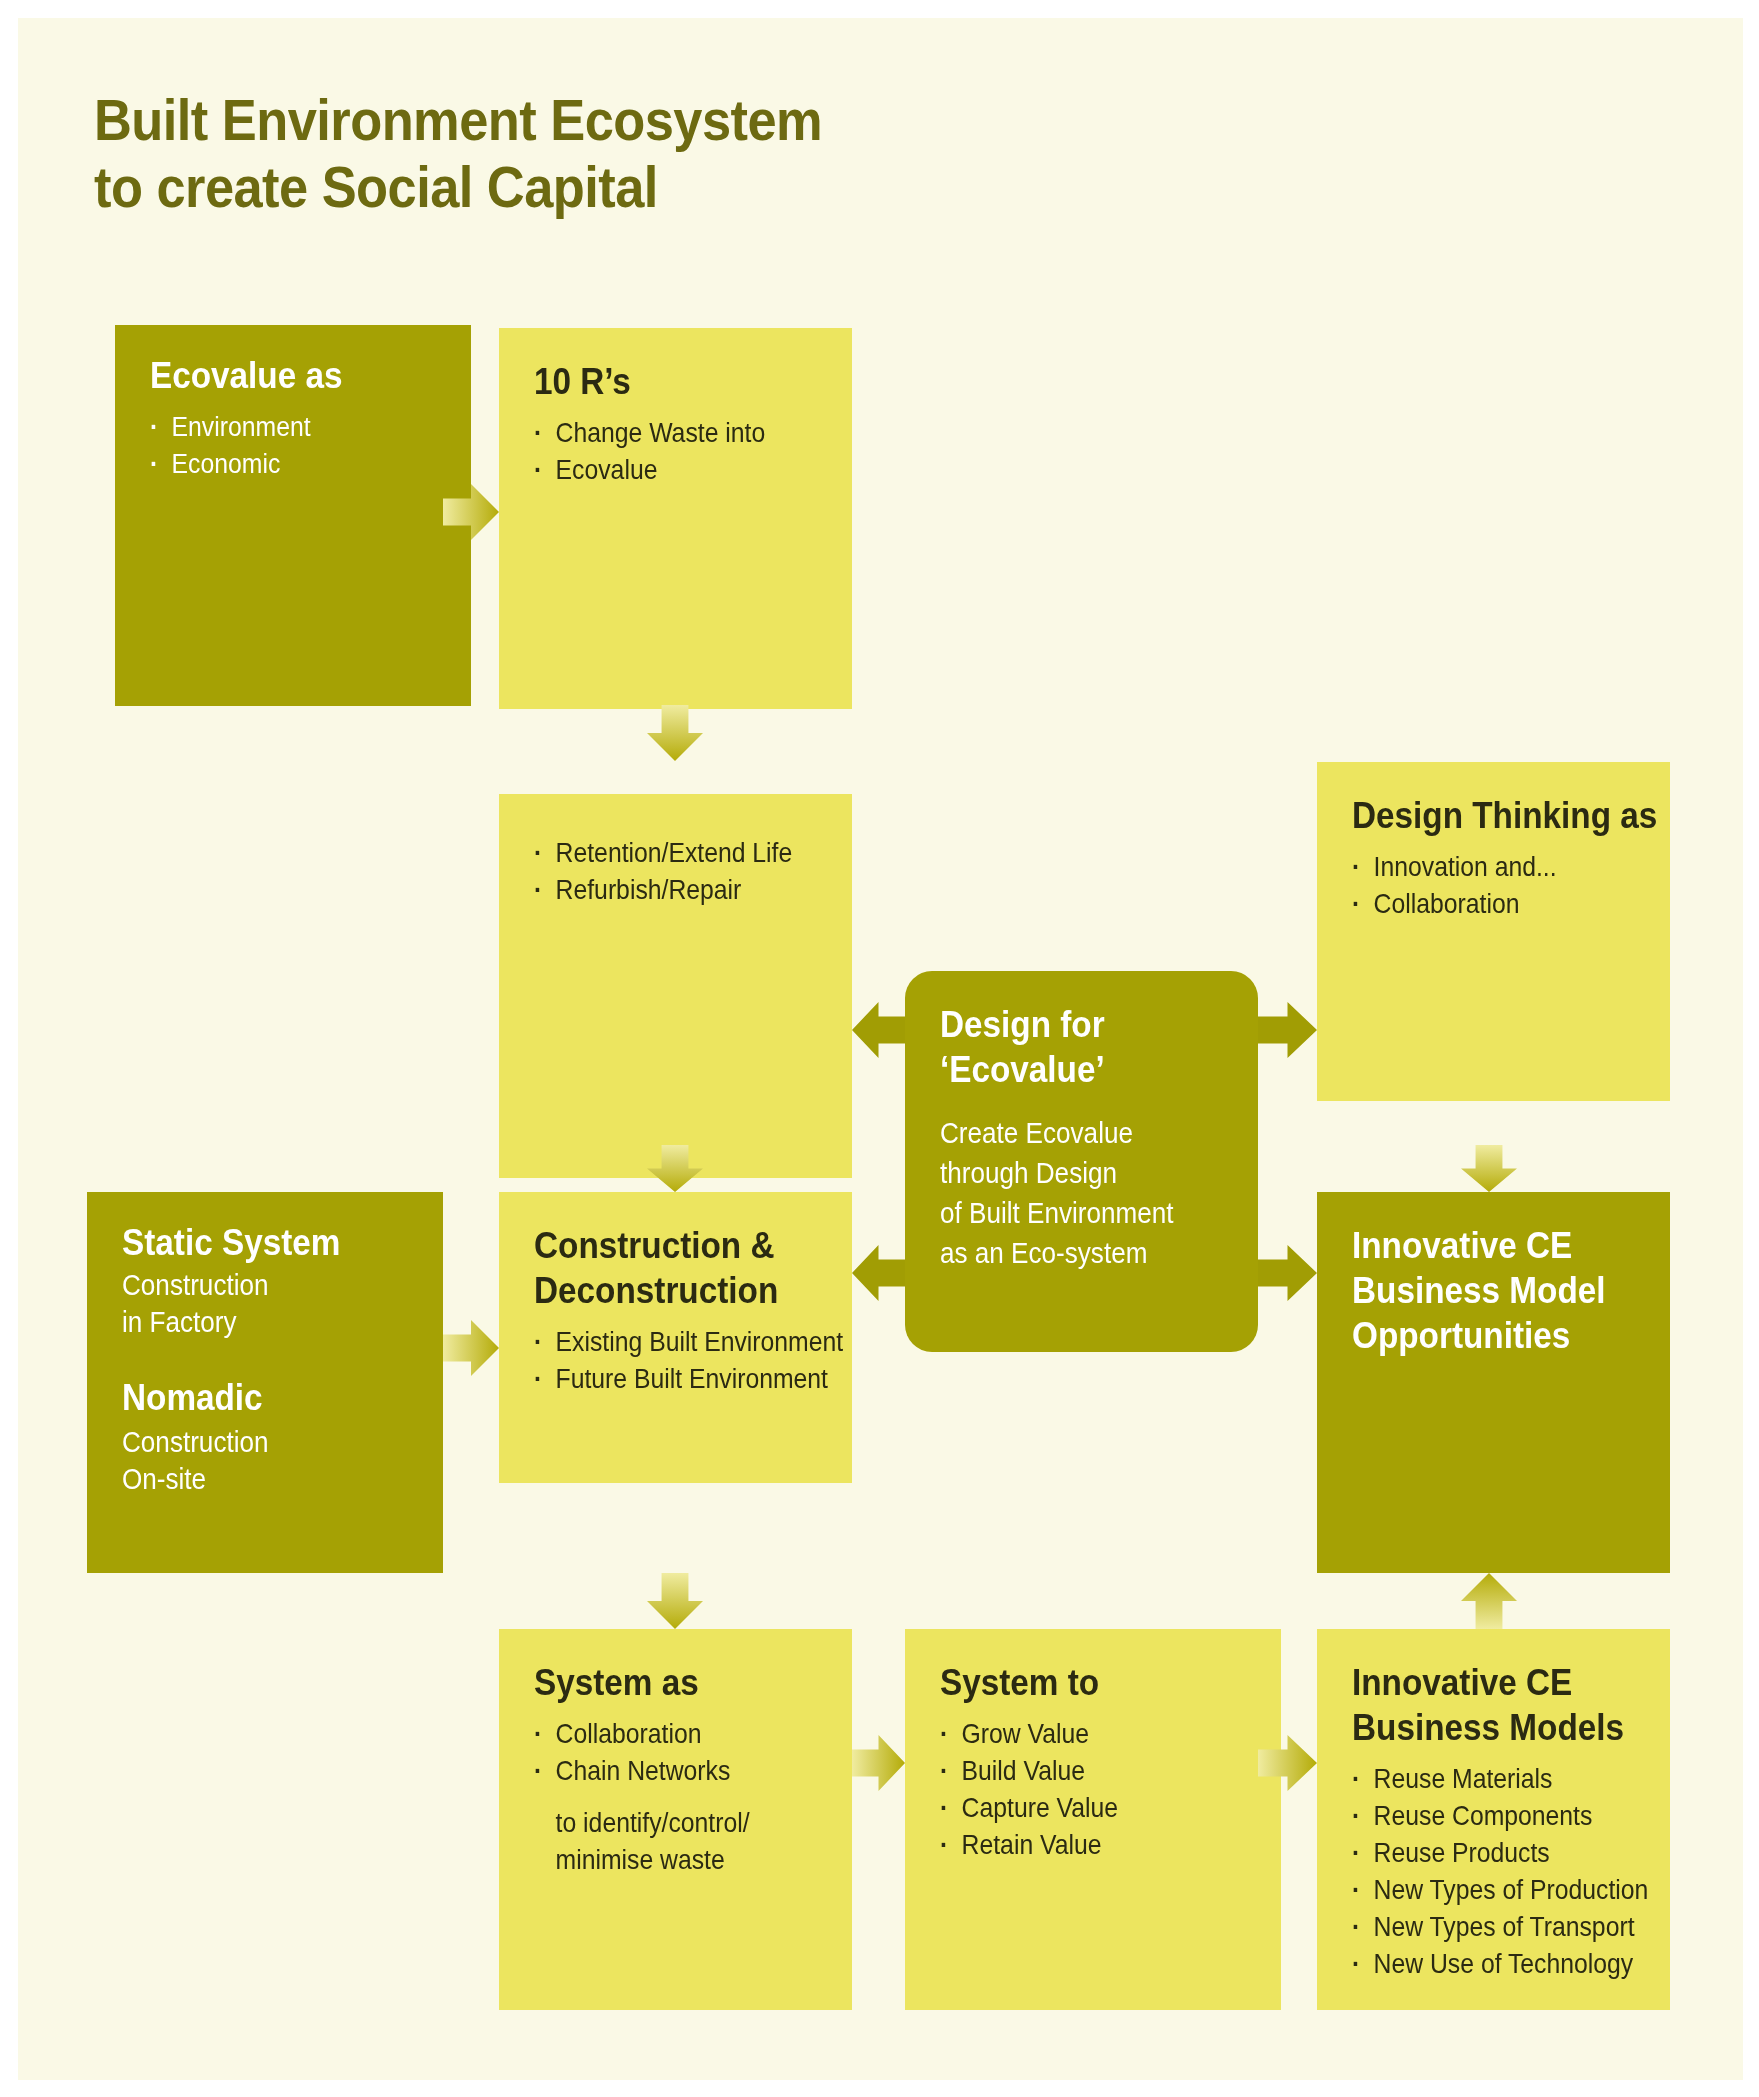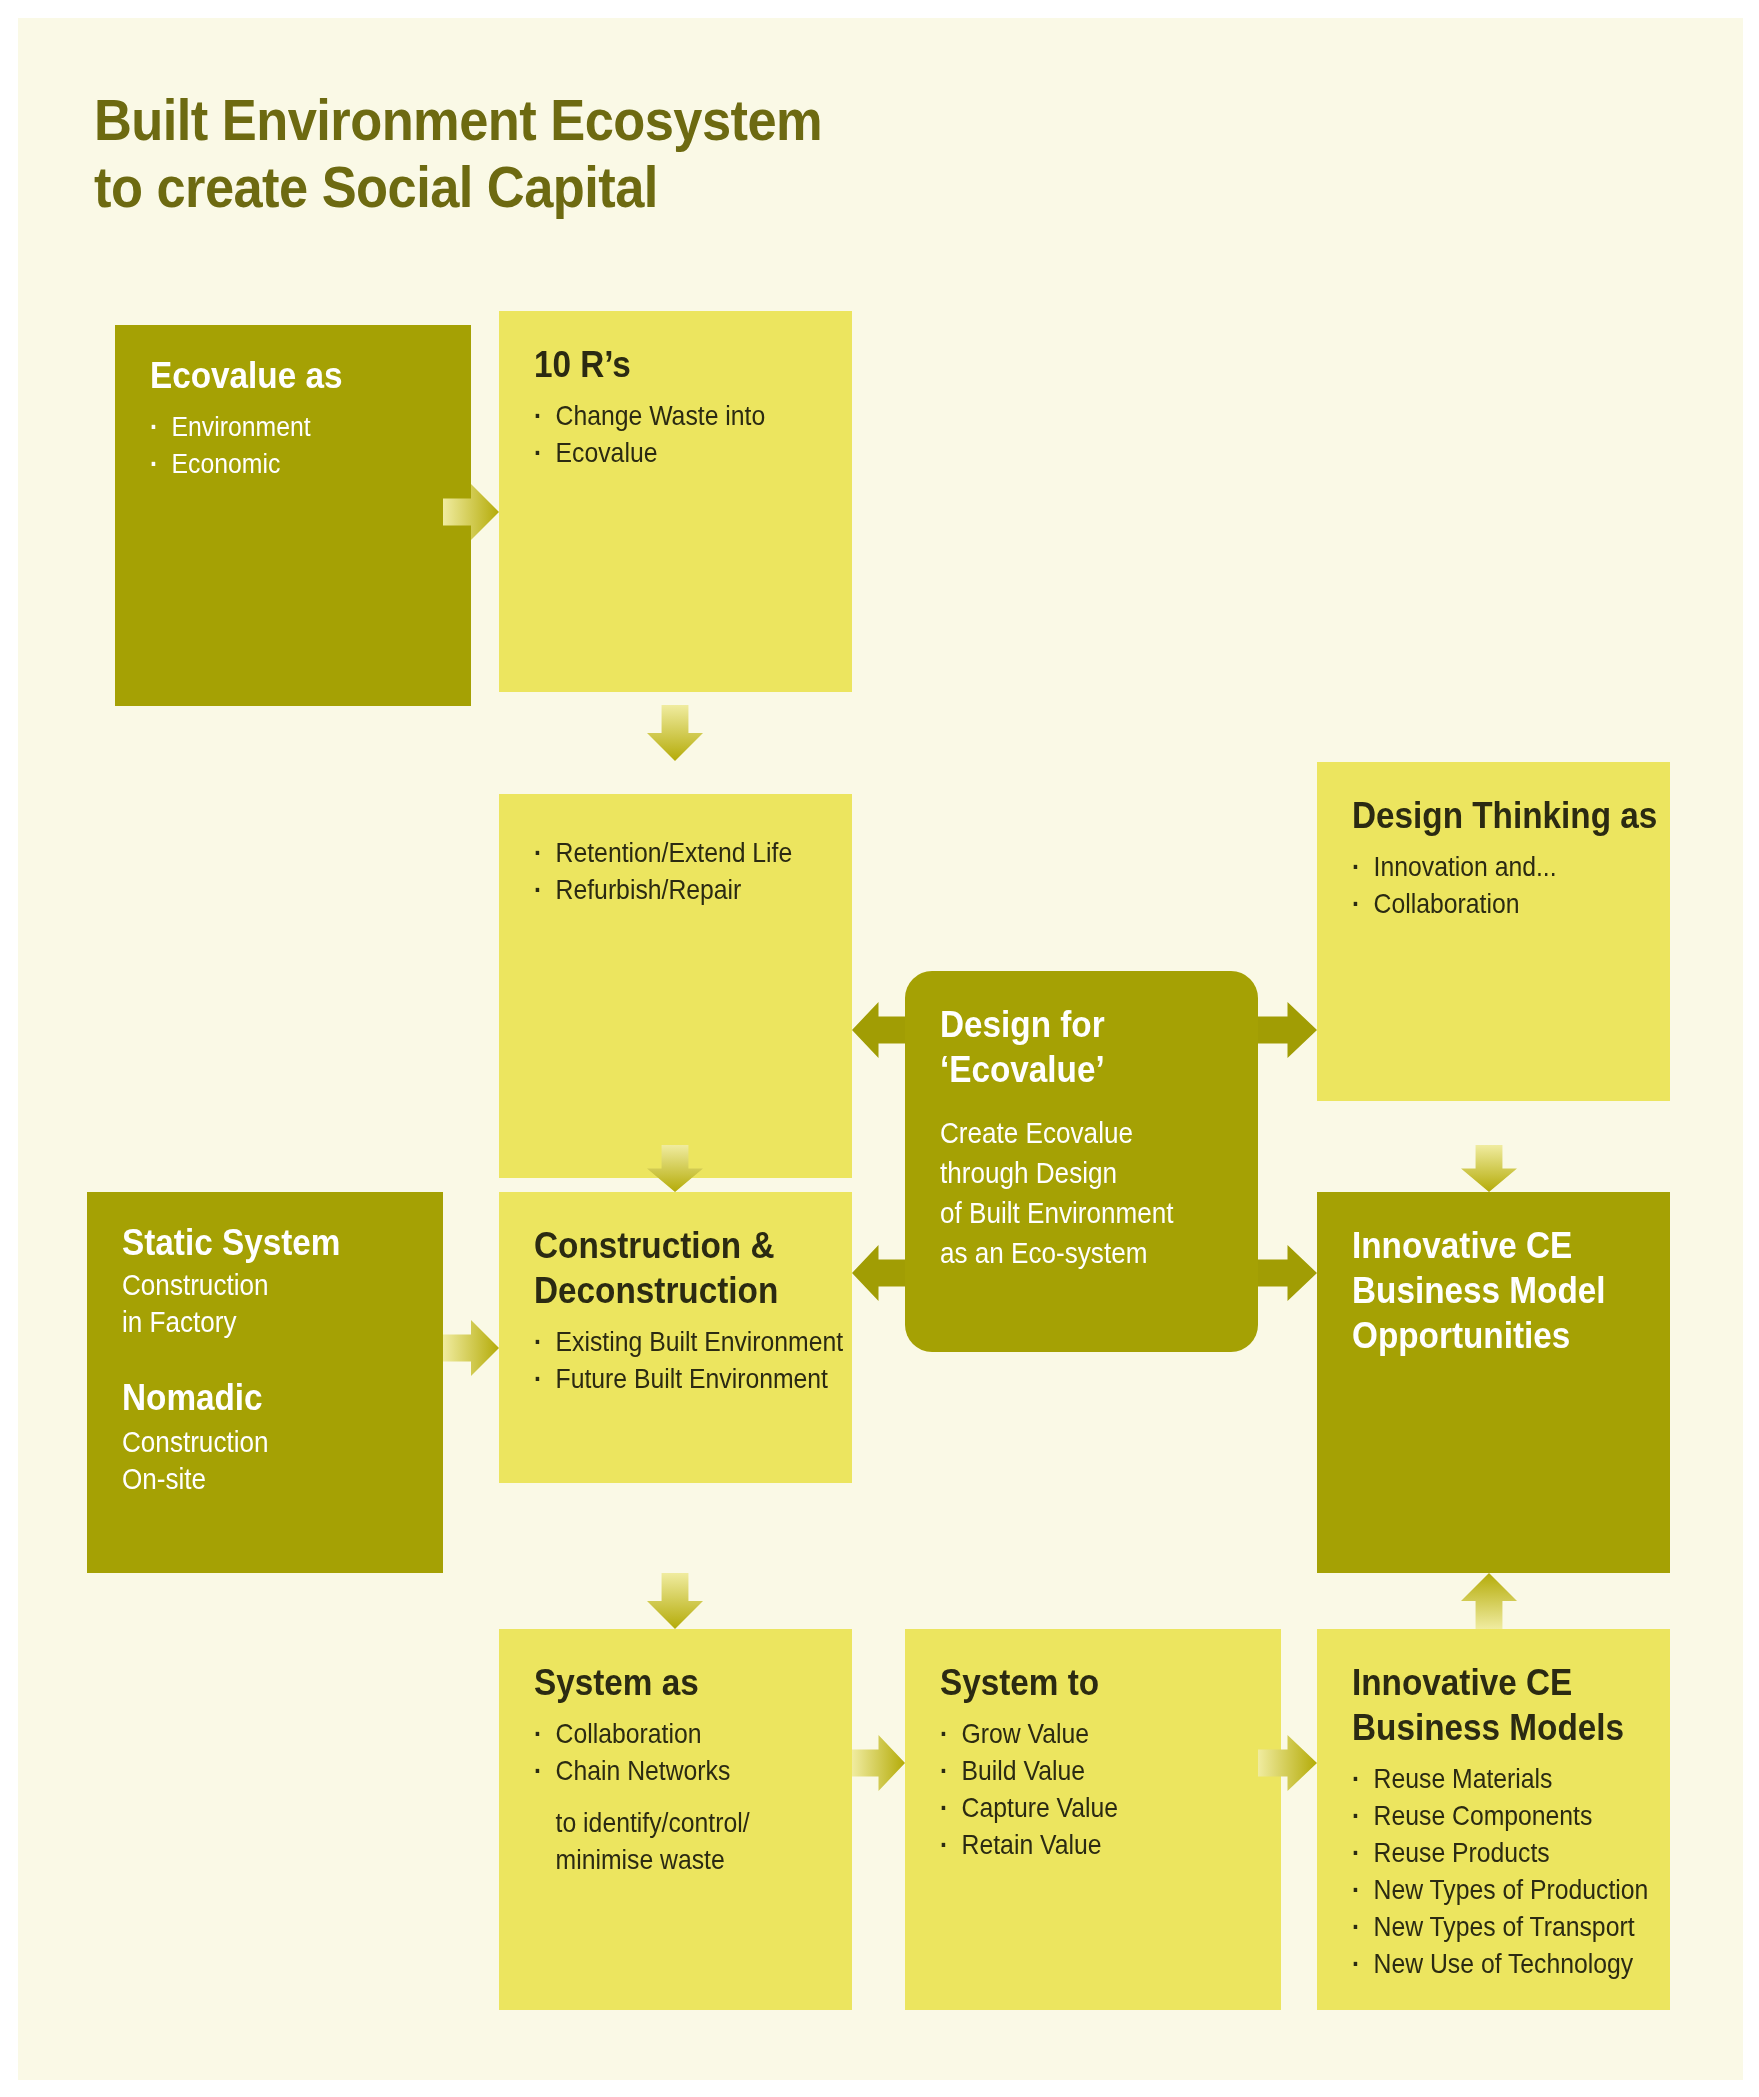--- a/index.html
+++ b/index.html
@@ -48,21 +48,21 @@
   }
   
   #box-ecovalue .content, #box-static .content { padding-top:27.5px; }
   #box-tenrs .content, #box-design-thinking .content, #box-construction .content,
   #box-opportunities .content, #box-system-as .content, #box-system-to .content,
   #box-business-models .content, #box-design-for-ecovalue .content { padding-top:31px; }
   #box-retention .content { padding-top:40px; }
 
   
   #box-ecovalue            { left:87px;  top:325px;  width:356px; height:381px;margin-left:28px; }
-  #box-tenrs               { left:499px;  top:311px;  width:353px; height:381px; }
+  #box-tenrs               { left:499px;  top:328px;  width:353px; height:381px; }
   #box-retention           { left:499px;  top:762px; width:353px; height:384px;margin-top:32px; }
   #box-design-thinking     { left:1317px; top:762px; width:353px; height:339px; }
   #box-design-for-ecovalue { left:905px; top:971px; width:353px; height:381px;border-radius:27px; }
   #box-static              { left:87px;  top:1192px; width:356px; height:381px; }
   #box-construction        { left:499px;  top:1192px; width:353px; height:291px; }
   #box-opportunities       { left:1317px; top:1192px; width:353px; height:381px; }
   #box-system-as           { left:499px;  top:1629px; width:353px; height:381px; }
   #box-system-to           { left:905px; top:1629px; width:376px; height:381px; }
   #box-business-models     { left:1317px; top:1629px; width:353px; height:381px; }
 

